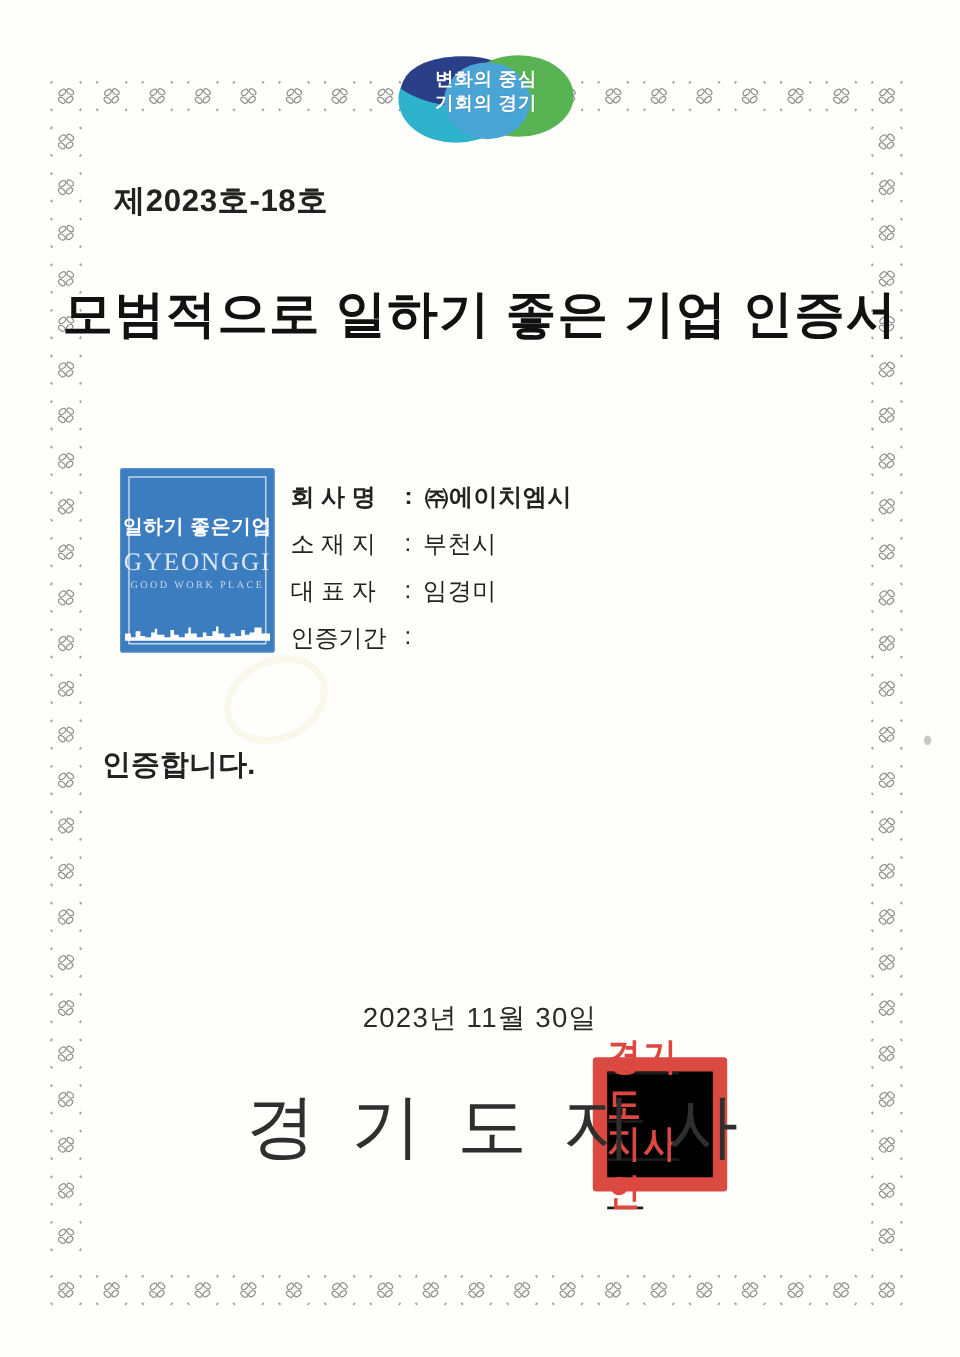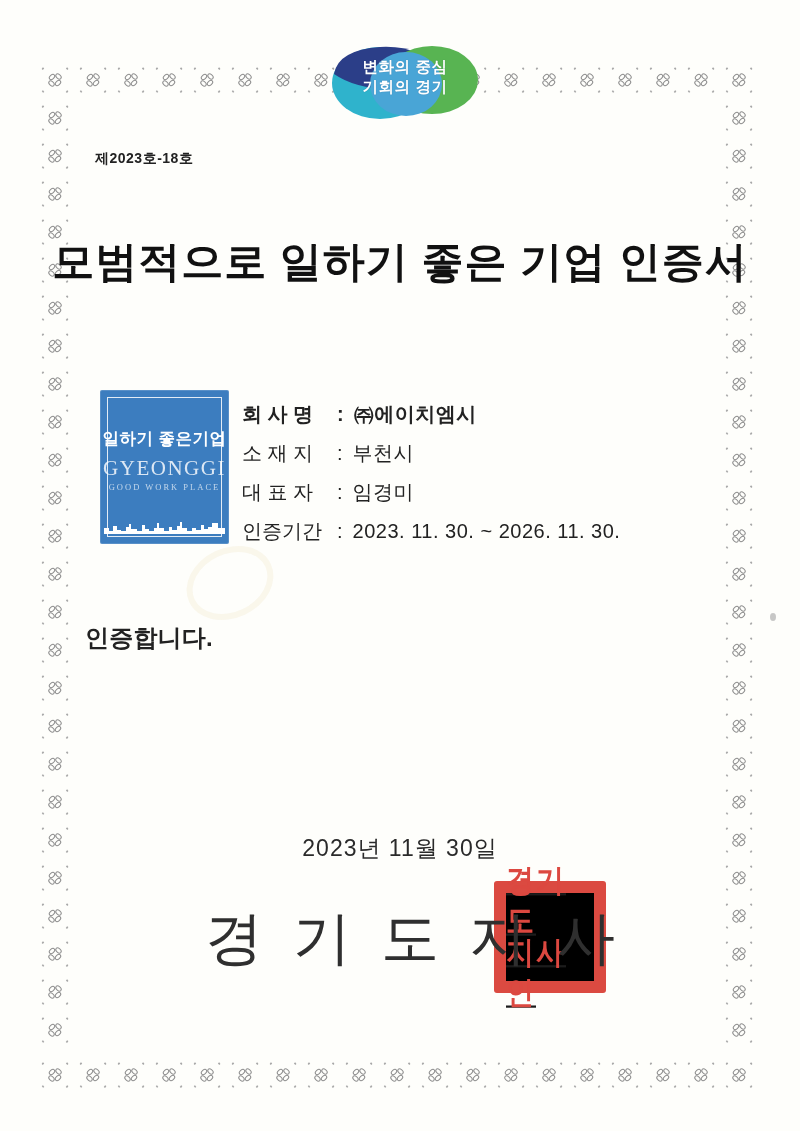--- a/index.html
+++ b/index.html
@@ -23,21 +23,21 @@
   .logo-text {
     position:absolute; left:0; top:17px; width:100%;
     text-align:center; color:#ffffff; font-weight:800;
     font-size:15.5px; line-height:20px; letter-spacing:0.5px;
     text-shadow:0 0 1px rgba(0,40,90,.35);
   }
 
   
   .cert-no {
     position:absolute; left:95px; top:150px; z-index:3;
-    font-size:14px; font-weight:700; letter-spacing:0.5px; color:#222;
+    font-size:26px; font-weight:700; letter-spacing:0.5px; color:#222;
   }
 
   
   .title {
     position:absolute; left:0; top:234px; width:100%; z-index:3;
     text-align:center; font-size:42px; font-weight:800;
     letter-spacing:1px; color:#111;
   }
 
   
@@ -1400,21 +1400,20 @@
     <span class="info-value">부천시</span>
   </div>
   <div class="info-row">
     <span class="info-label">대 표 자</span>
     <span class="info-colon">:</span>
     <span class="info-value">임경미</span>
   </div>
   <div class="info-row">
     <span class="info-label">인증기간</span>
     <span class="info-colon">:</span>
-    <span class="info-value">2023. 11. 30. ~ 2026. 11. 30.</span>
   </div>
 </div>
 
 <div class="body-text">
   <div class="body-line last">인증합니다.</div>
 </div>
 
 <div class="date-line">2023년 11월 30일</div>
 
 <div class="seal">

